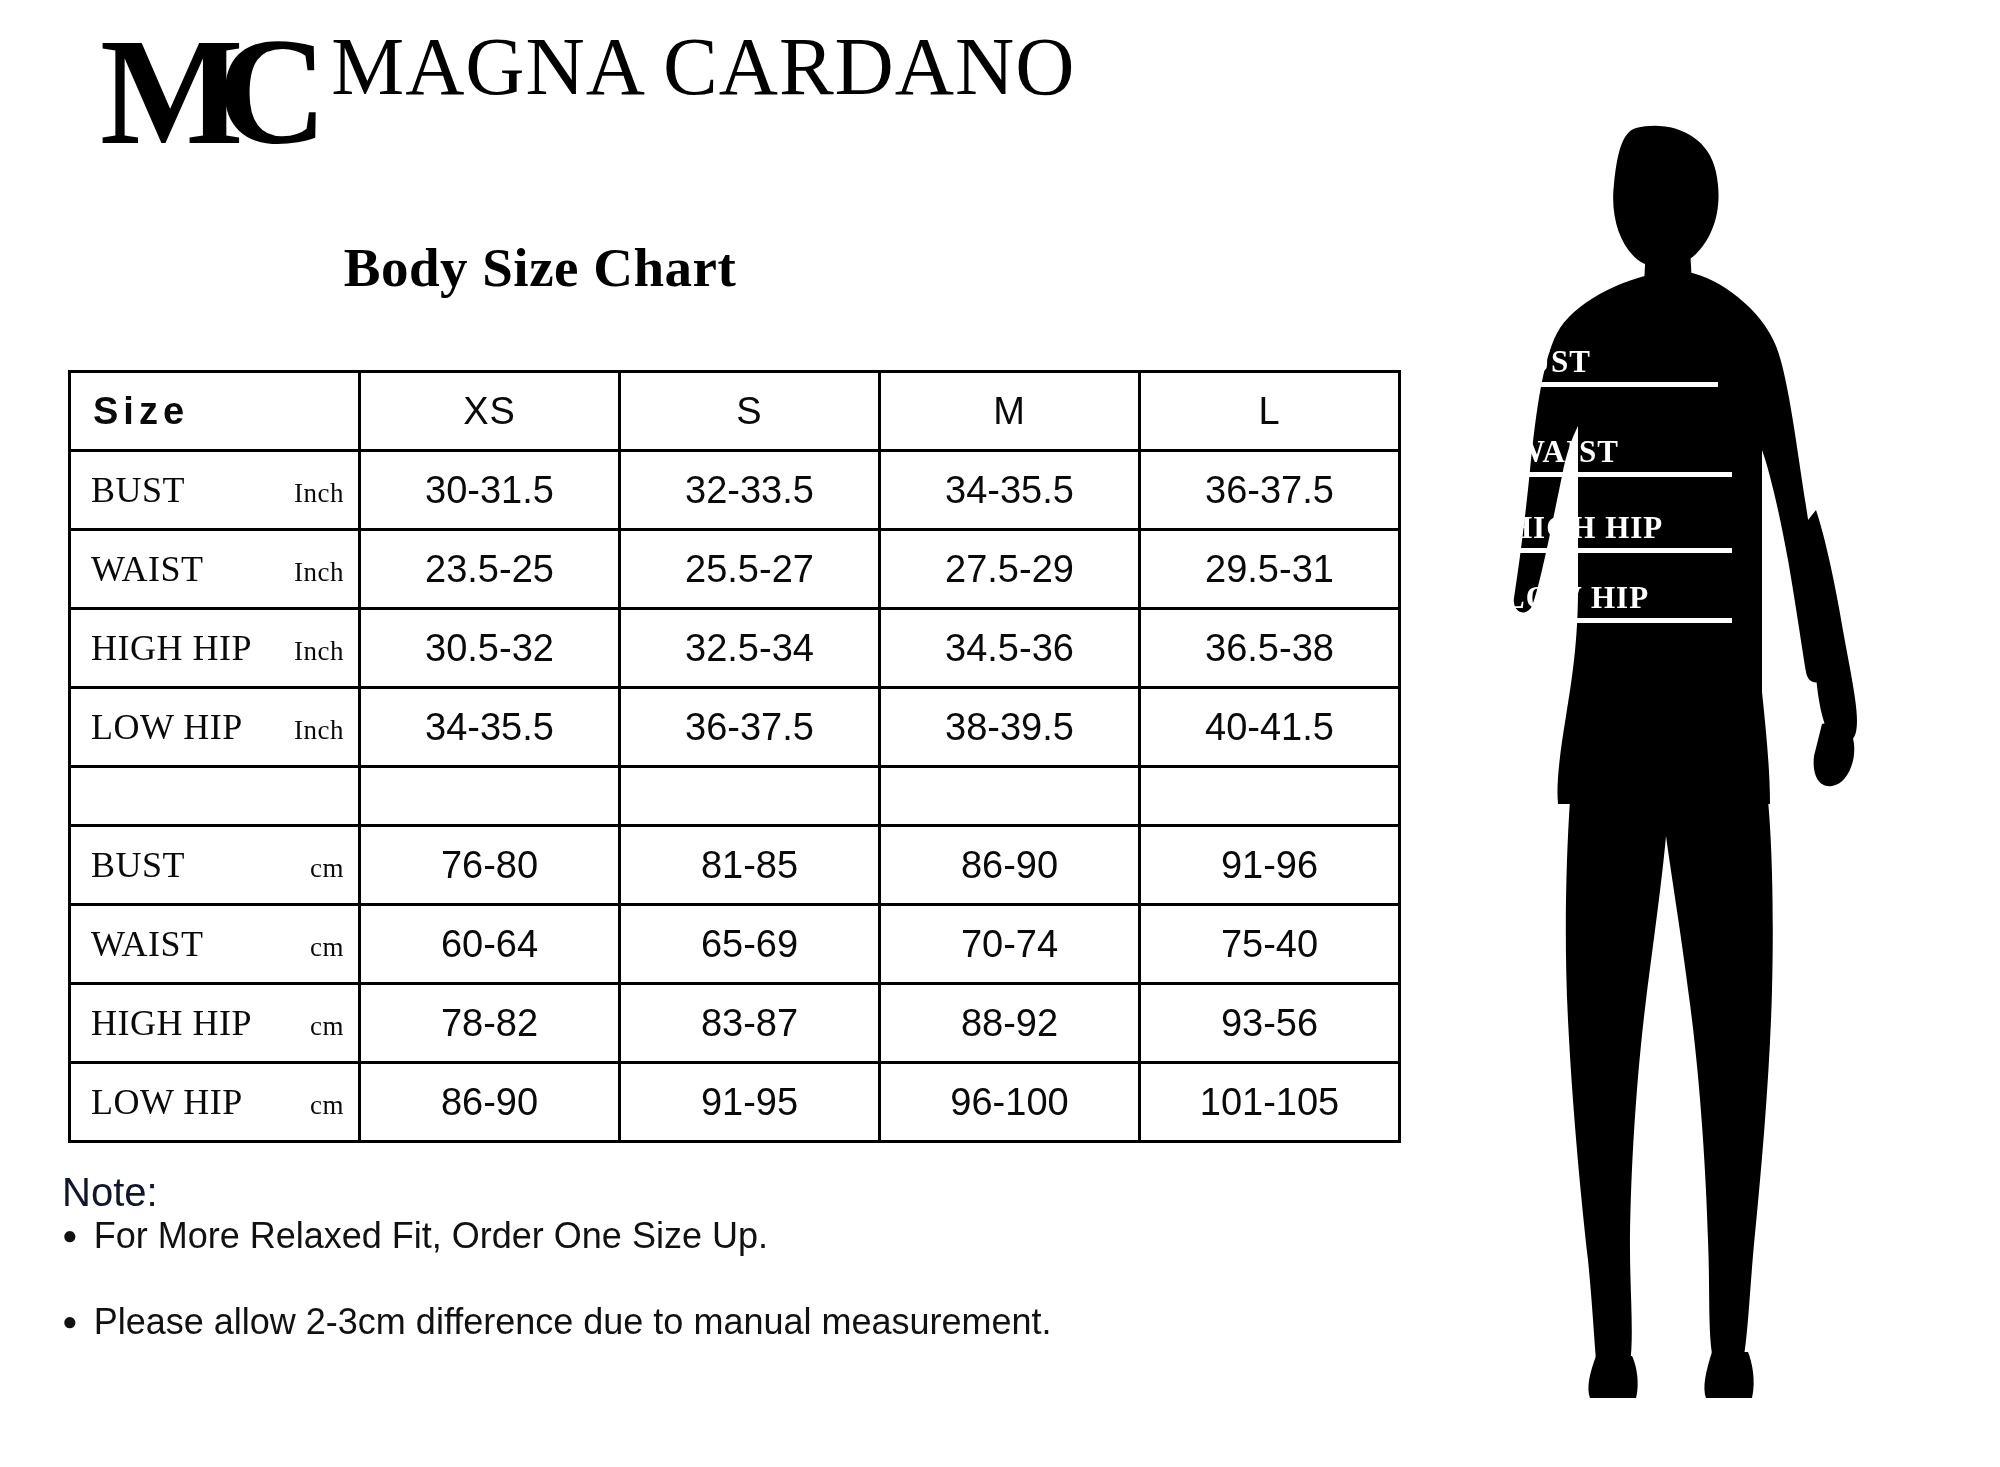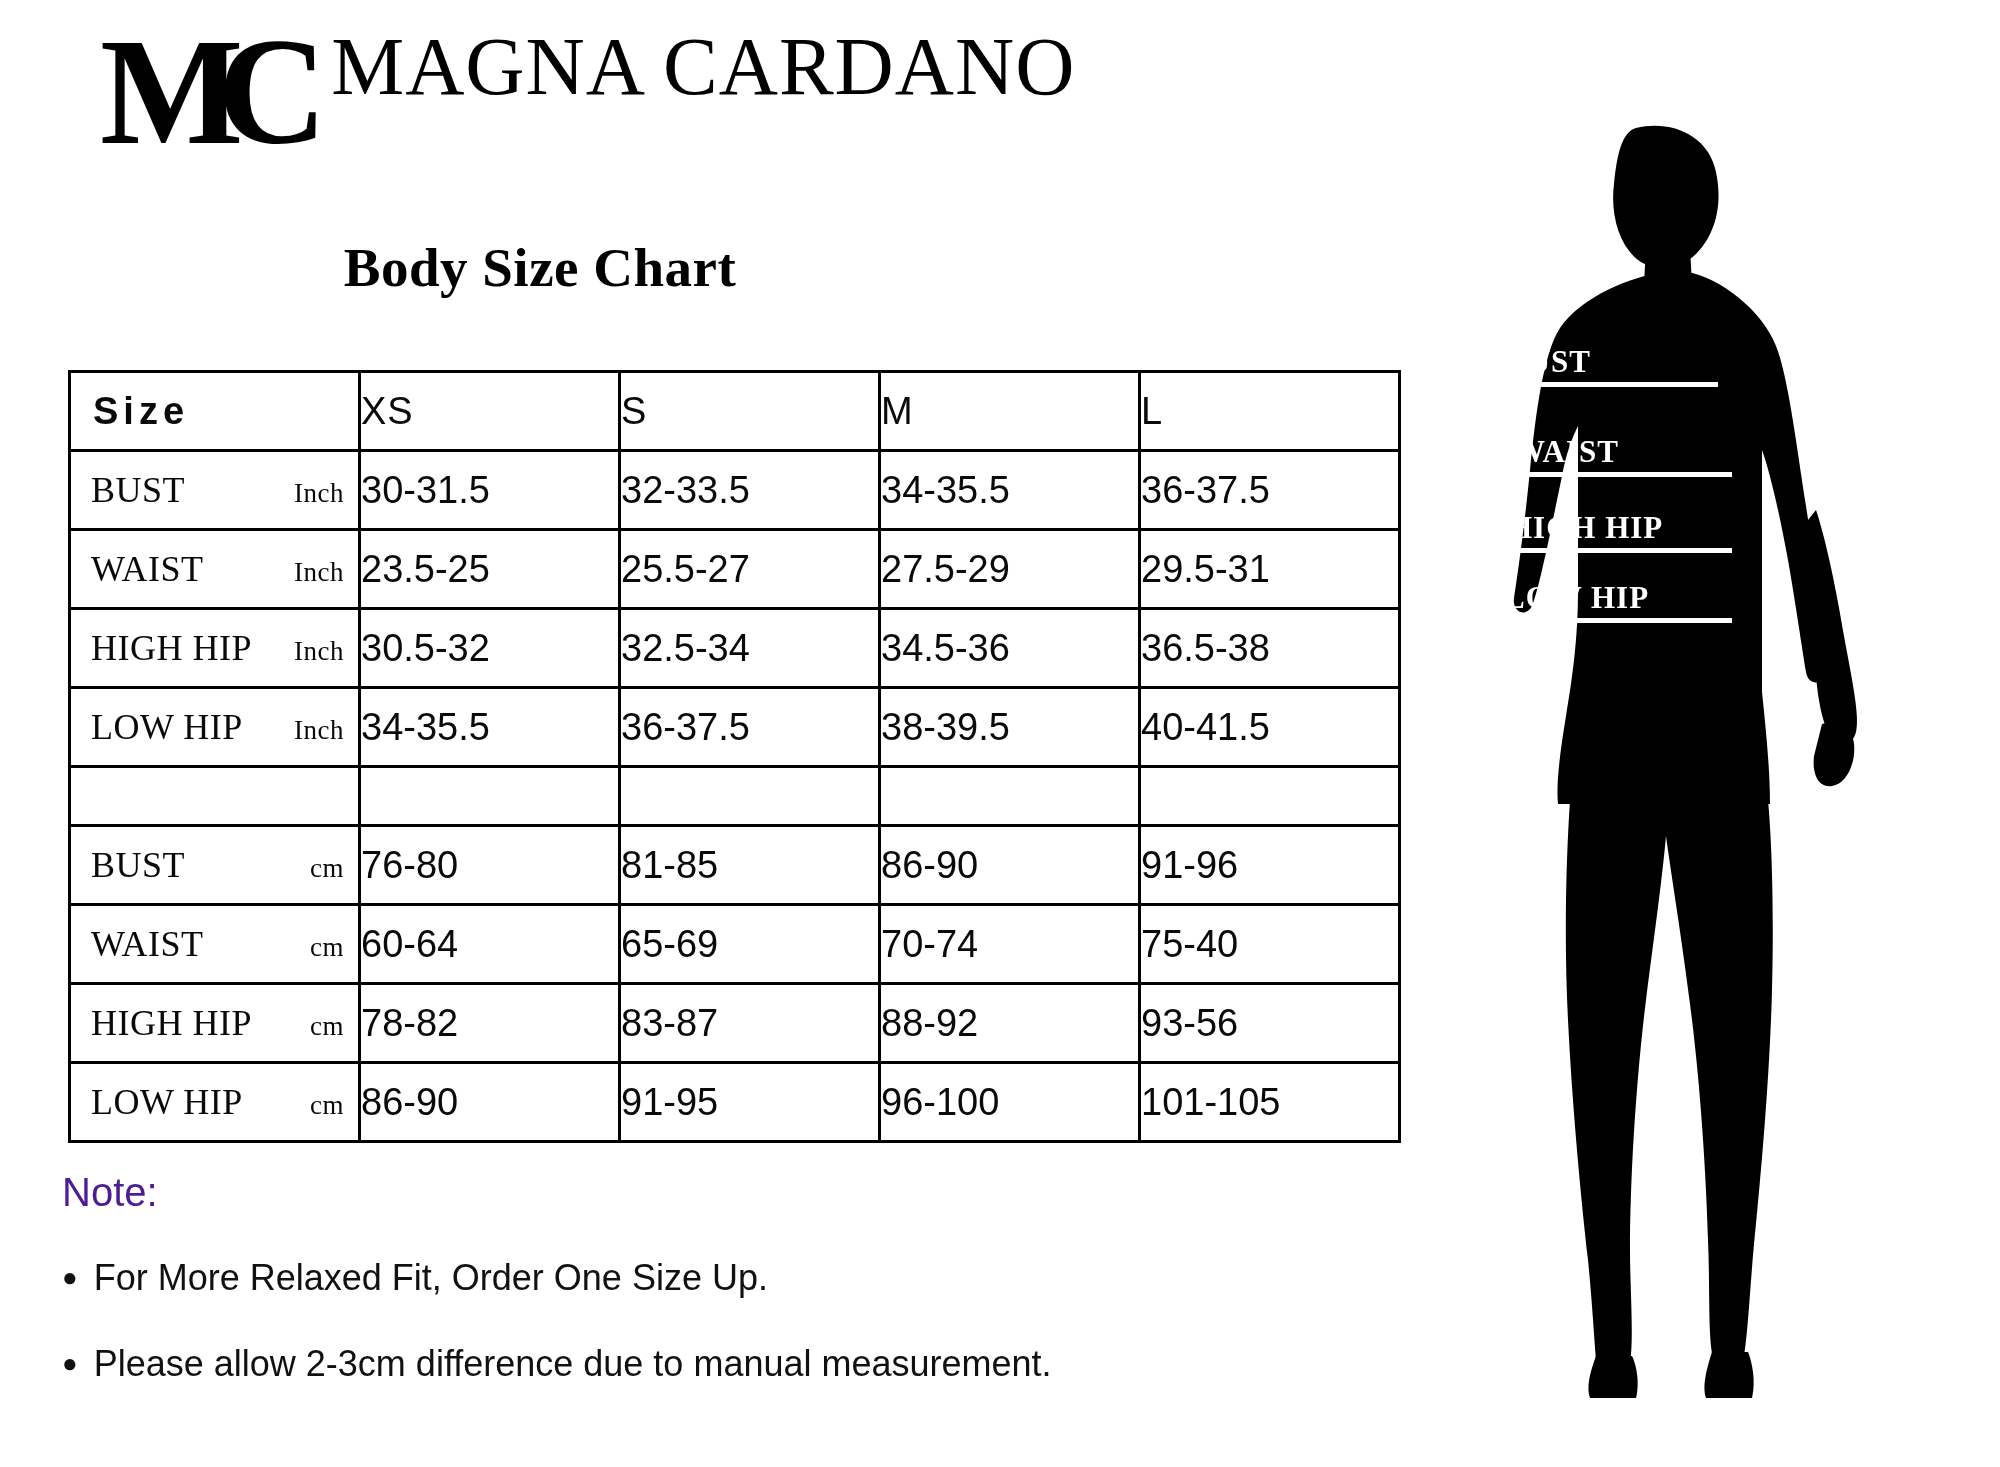--- a/index.html
+++ b/index.html
@@ -73,21 +73,21 @@
     left: 68px;
     top: 370px;
     width: 1330px;
     border-collapse: collapse;
     table-layout: fixed;
   }
   table.size-table td, table.size-table th {
     border: 3px solid #000;
     padding: 0;
     height: 76px;
-    text-align: left;
+    text-align: center;
     vertical-align: middle;
     font-family: "Liberation Sans", sans-serif;
     font-size: 38px;
     color: #0a0a0a;
   }
 
   col.c-label { width: 290px; }
   col.c-val { width: 260px; }
 
   .hdr-size {
@@ -130,23 +130,22 @@
   
   .notes {
     position: absolute;
     left: 62px;
     top: 1170px;
     width: 1320px;
     font-family: "Liberation Sans", sans-serif;
   }
   .note-title {
     font-size: 40px;
-    color: #4c1d95;
+    color: #0f172a;
     font-weight: normal;
-    margin-bottom: 42px;
   }
   .note-line {
     font-size: 36px;
     color: #111;
     margin-bottom: 44px;
     display: flex;
     align-items: baseline;
   }
   .note-bullet {
     font-size: 26px;

